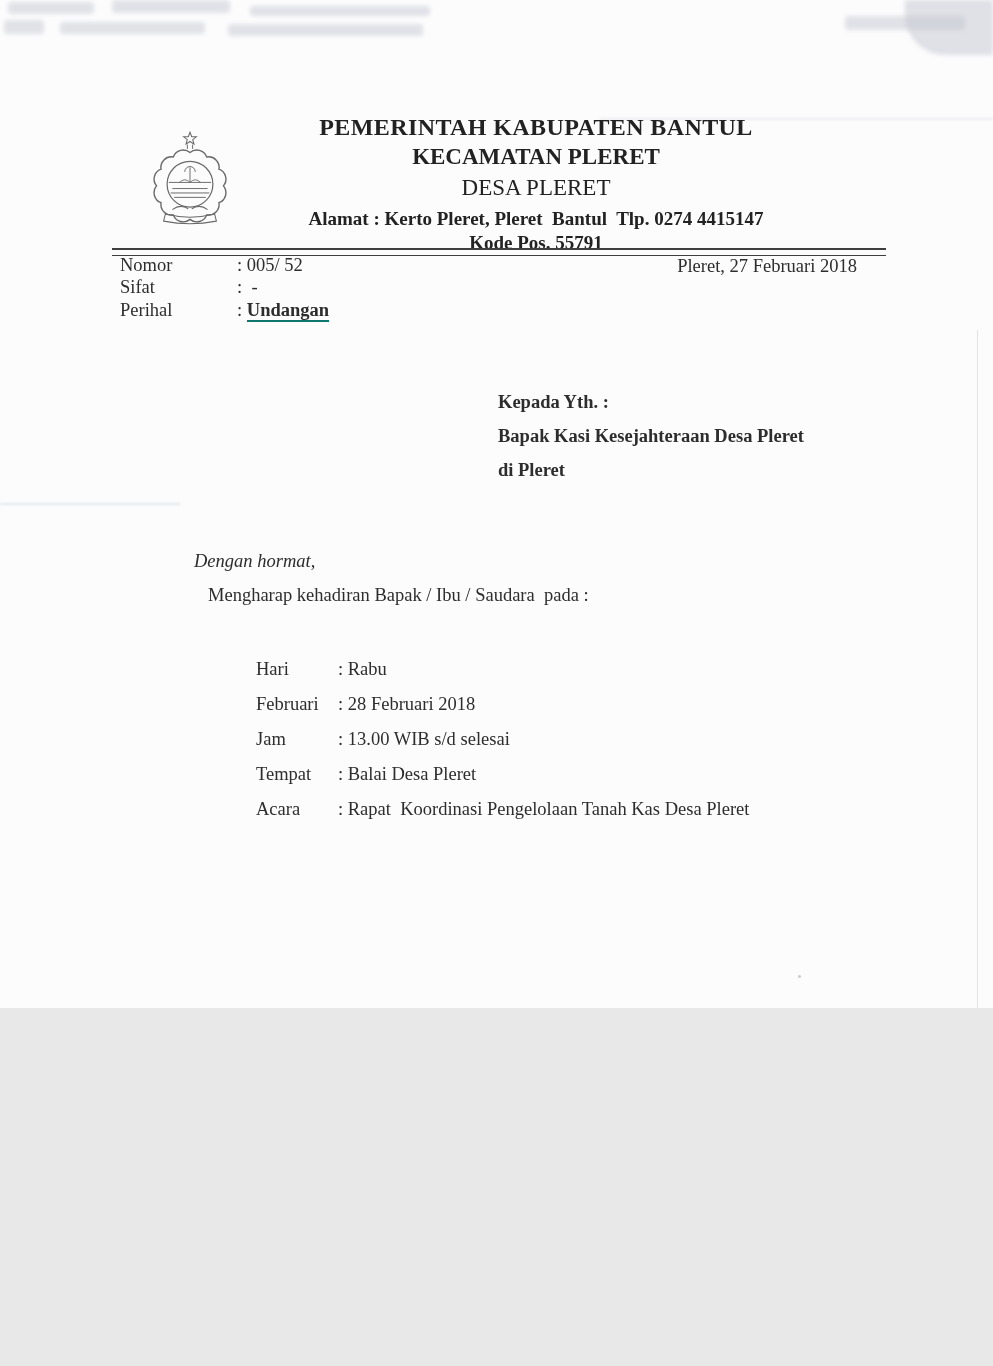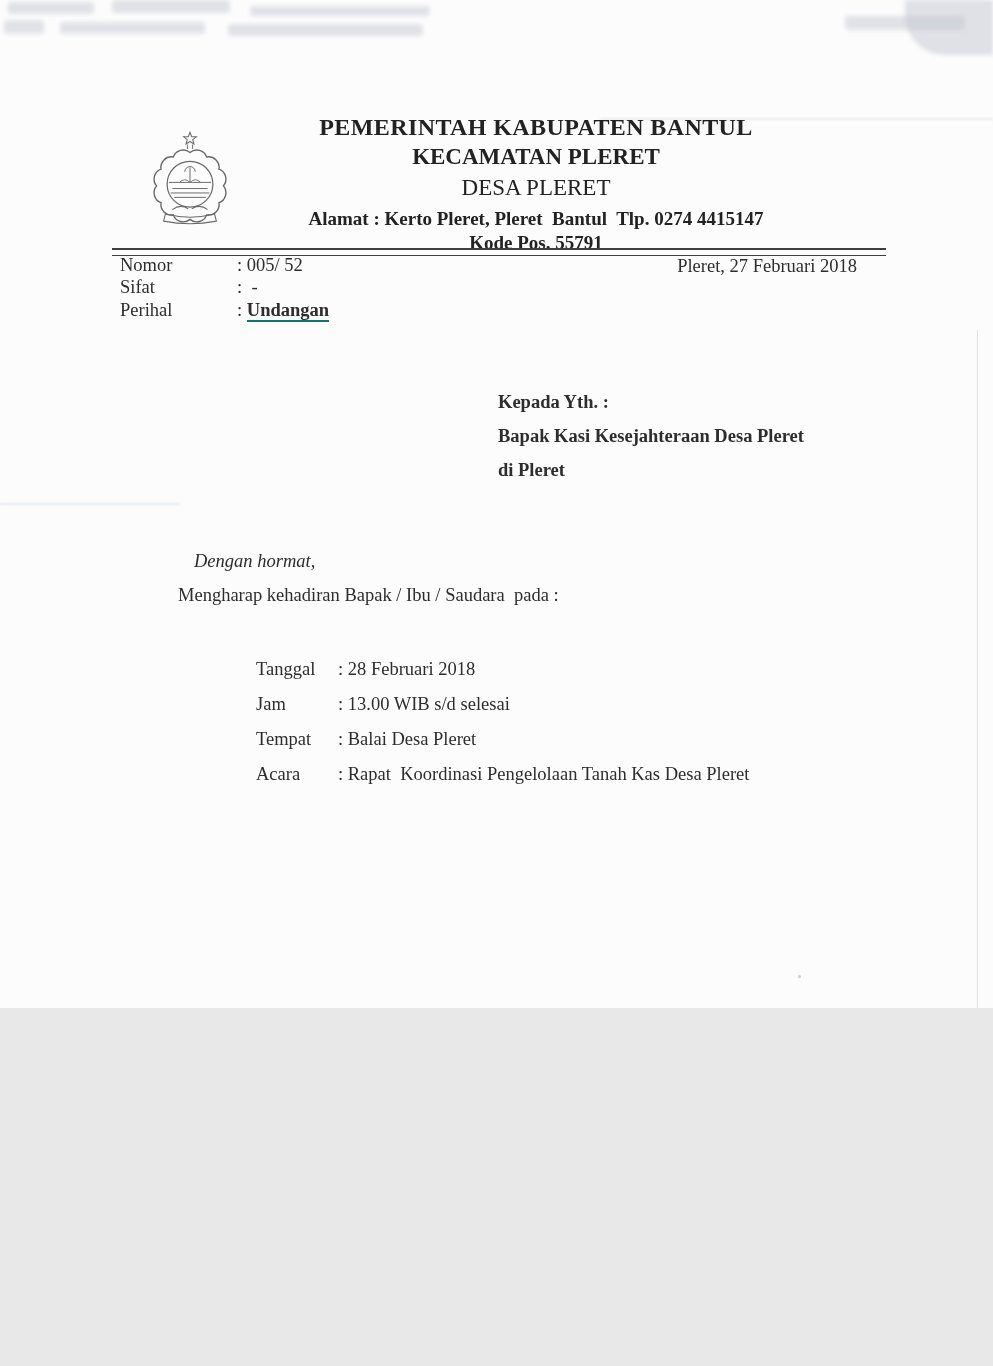--- a/index.html
+++ b/index.html
@@ -34,21 +34,21 @@
   .meta-row { height:22.3px; }
   .meta-label { display:inline-block; width:117px; }
   .perihal-text { font-weight:bold; border-bottom:2px solid #0f766e; padding-bottom:0px; }
   .place-date { left:600px; top:256px; width:257px; text-align:right; font-size:18.5px; }
 
   
   .recipient { left:498px; top:385px; font-size:18.5px; font-weight:bold; line-height:34px; }
 
   
   .opening { left:194px; top:551px; font-size:18.5px; font-style:italic; }
-  .intro   { left:178px; top:585px; font-size:18.5px; }
+  .intro   { left:208px; top:585px; font-size:18.5px; }
   .details { left:256px; top:659px; font-size:18.5px; }
   .detail-row { height:35px; display:flex; }
   .detail-label { width:82px; flex:none; }
   .closing { left:194px; top:868px; width:680px; font-size:18.5px; line-height:31px; }
 
   
   .sig-head { left:500px; top:1038px; width:262px; text-align:center; font-size:18.5px; line-height:23px; }
   .sig-name { left:473px; top:1172px; font-size:20px; font-weight:bold; letter-spacing:0.3px;
               border-bottom:2.5px solid #151515; padding-bottom:13px; white-space:pre; }
   .stamp { left:421px; top:1039px; mix-blend-mode:multiply; }
@@ -115,21 +115,25 @@
     <div class="t">Kepada Yth. :</div>
     <div class="t">Bapak Kasi Kesejahteraan Desa Pleret</div>
     <div class="t">di Pleret</div>
   </div>
 
   <div class="abs opening t">Dengan hormat,</div>
   <div class="abs intro t">Mengharap kehadiran Bapak / Ibu / Saudara  pada :</div>
 
   <div class="abs details">
     <div class="detail-row">
-      <span class="detail-label t">Tanggal</span>
+      <span class="detail-label t">Hari</span>
+        <span class="t">: Rabu</span>
+    </div>
+    <div class="detail-row">
+      <span class="detail-label t">Februari</span>
         <span class="t">: 28 Februari 2018</span>
     </div>
     <div class="detail-row">
       <span class="detail-label t">Jam</span>
         <span class="t">: 13.00 WIB s/d selesai</span>
     </div>
     <div class="detail-row">
       <span class="detail-label t">Tempat</span>
         <span class="t">: Balai Desa Pleret</span>
     </div>

